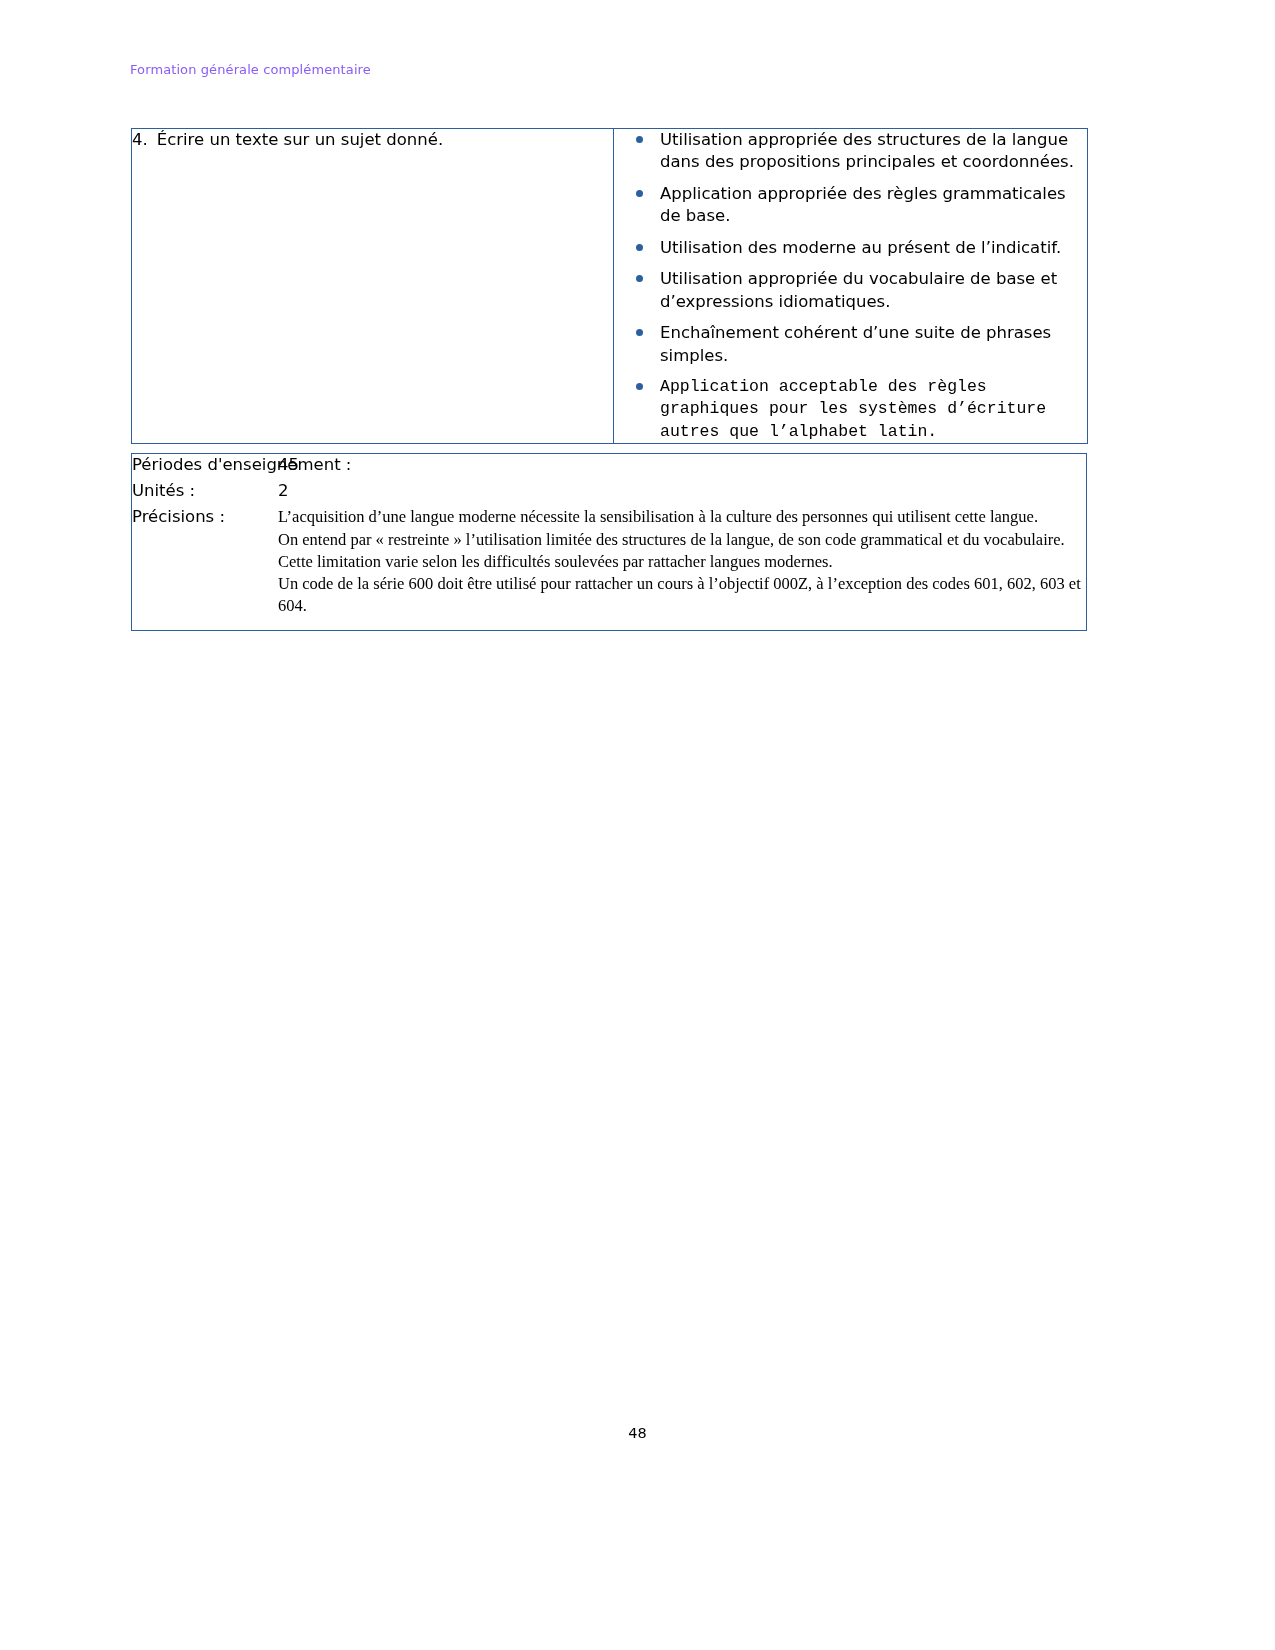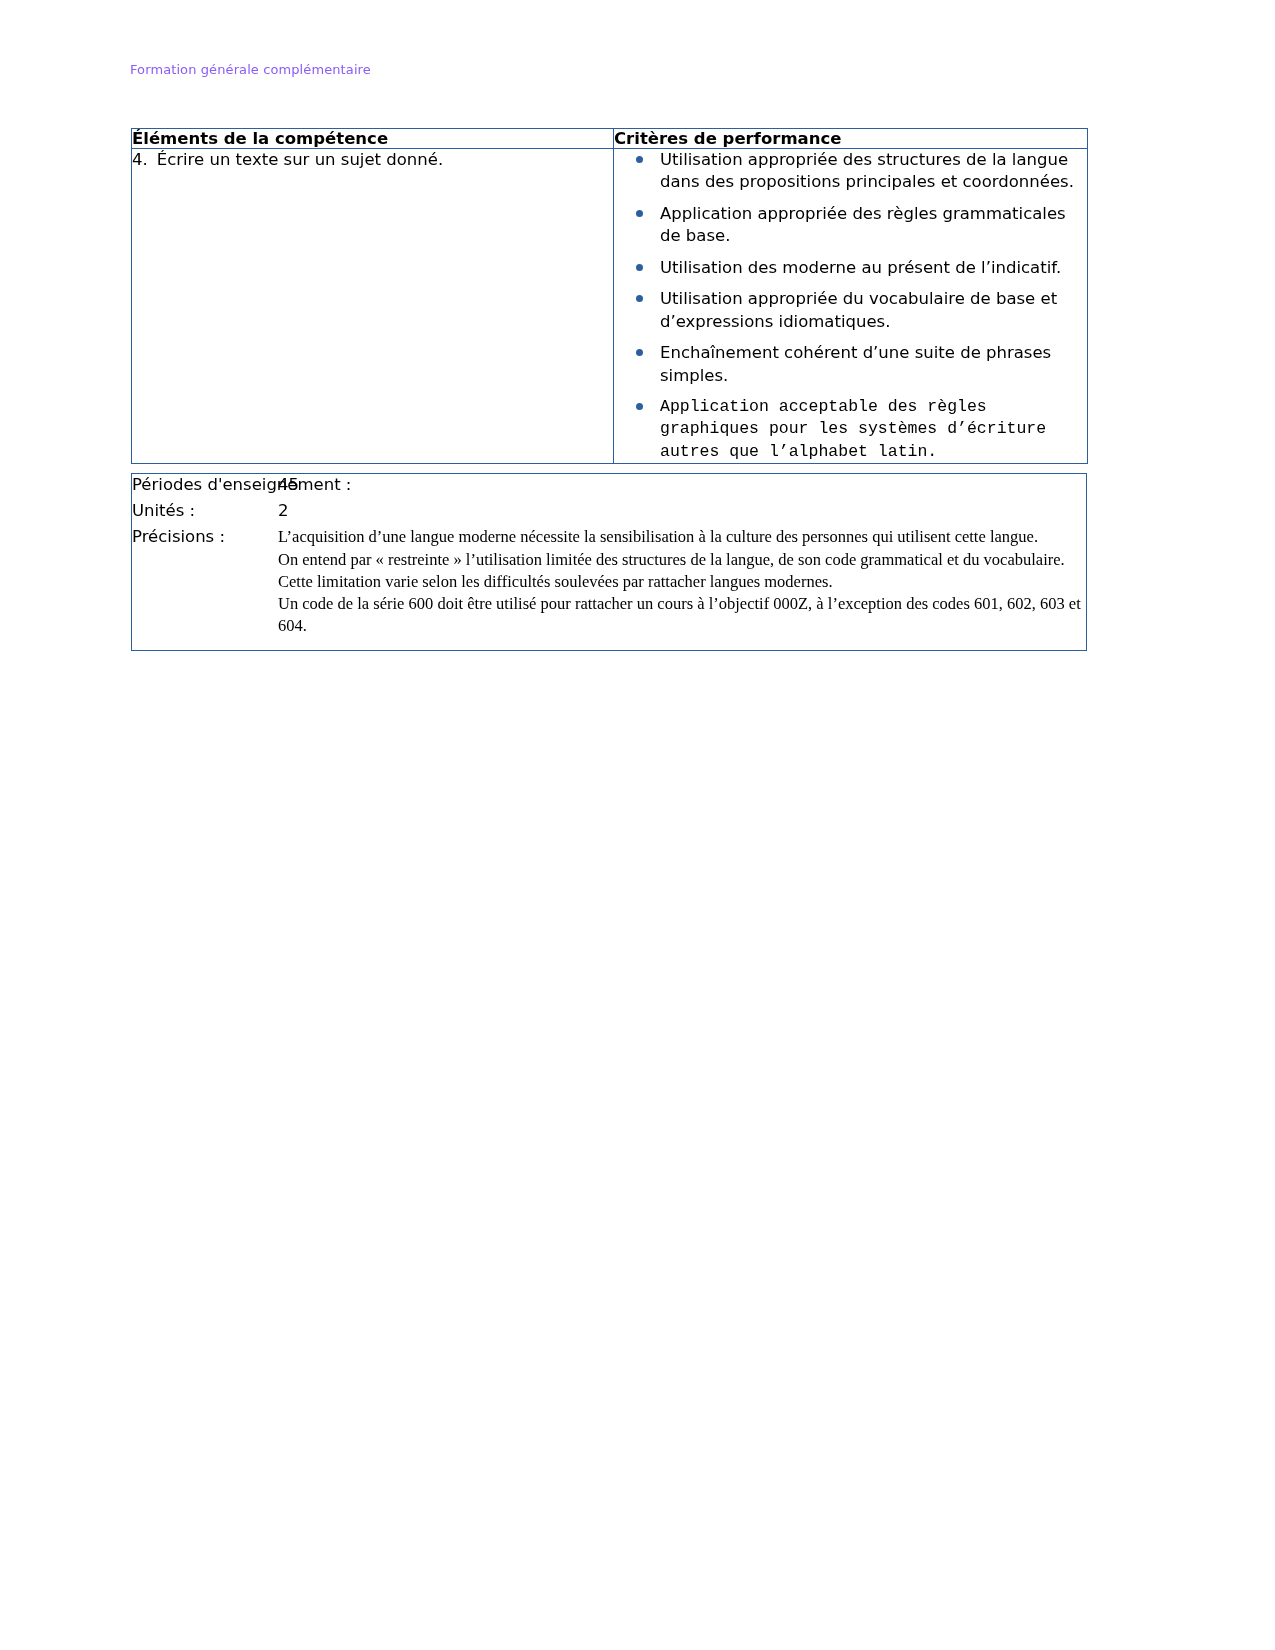--- a/index.html
+++ b/index.html
@@ -145,24 +145,20 @@
 
   <div class="tables">
 
     <table class="comp">
       <colgroup>
         <col class="col-left">
         <col class="col-right">
       </colgroup>
       <tbody>
         <tr>
-          <td class="hdr-cell">Éléments de la compétence</td>
-          <td class="hdr-cell">Critères de performance</td>
-        </tr>
-        <tr>
           <td class="elements-cell">
             <div class="elem-item">
               <span class="elem-num">4.</span>
               <span>Écrire un texte sur un sujet donné.</span>
             </div>
           </td>
           <td class="criteria-cell">
             <ul class="criteria">
               <li>
                 <span class="bullet"></span>
@@ -214,14 +210,15 @@
                 <p class="para">Un code de la série 600 doit être utilisé pour rattacher un cours à l’objectif 000Z, à l’exception des codes 601, 602, 603 et 604.</p>
               </span>
             </div>
           </td>
         </tr>
       </tbody>
     </table>
 
   </div>
 
+  <div class="page-number">48</div>
 
 </div>
 
 </body></html>

